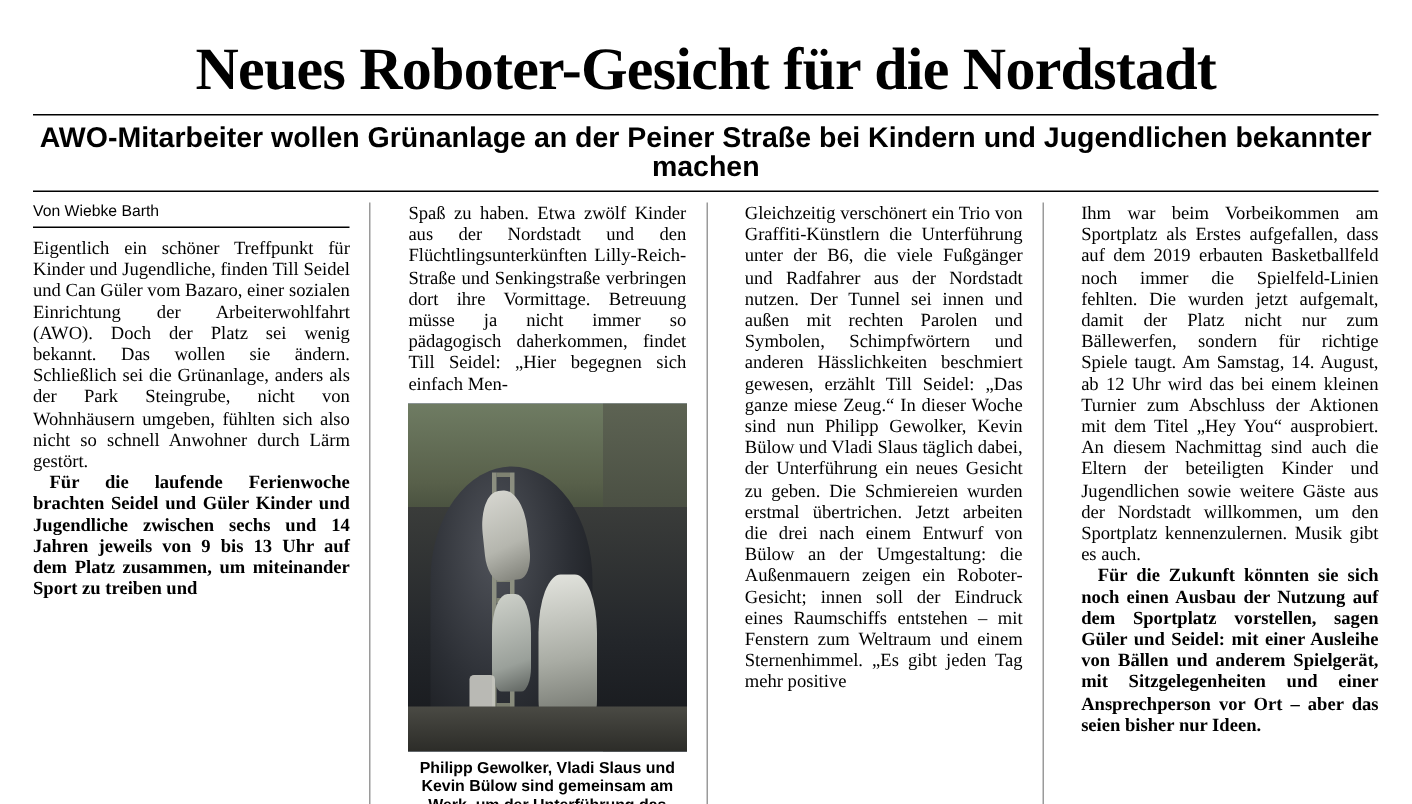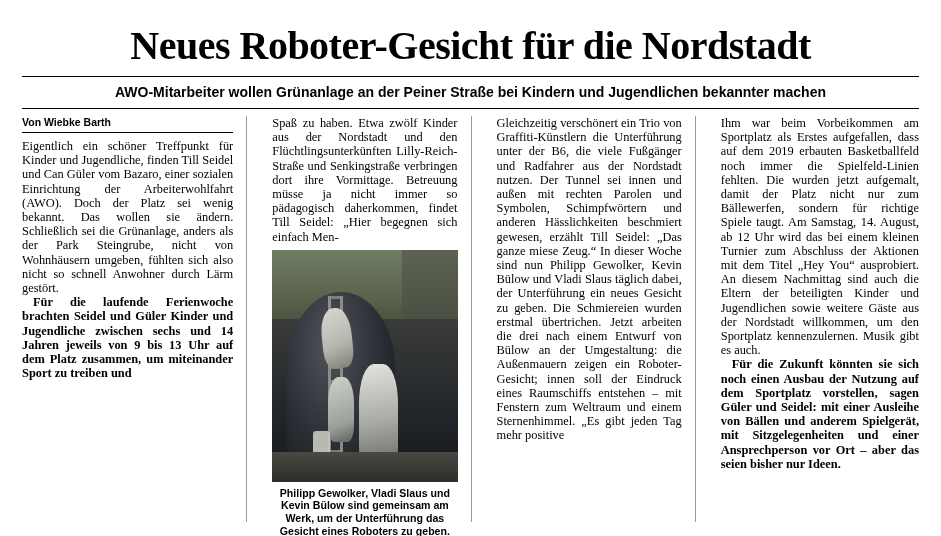--- a/index.html
+++ b/index.html
@@ -32,21 +32,21 @@
     color: #000;
   }
   .rule {
     border: none;
     border-top: 1px solid #000;
     margin: 8px 0 6px 0;
   }
   .subhead {
     font-family: "Liberation Sans", sans-serif;
     font-weight: 700;
-    font-size: 14px;
+    font-size: 19px;
     line-height: 19px;
     text-align: center;
     color: #000;
     margin: 4px 0 6px 0;
   }
   .rule-thin {
     border: none;
     border-top: 1px solid #000;
     margin: 6px 0 0 0;
   }
@@ -64,21 +64,21 @@
   }
   .col + .col {
     border-left: 1px solid #9a9a9a;
     padding-left: 25px;
   }
   .col:last-child { padding-right: 0; }
 
   .byline {
     font-family: "Liberation Sans", sans-serif;
     font-size: 10.5px;
-    font-weight: 700;
+    font-weight: 400;
     color: #000;
     margin-bottom: 4px;
   }
   .byline-rule {
     border: none;
     border-top: 1px solid #000;
     margin: 4px 0 6px 0;
   }
   p.body {
     font-family: "Liberation Serif", serif;

